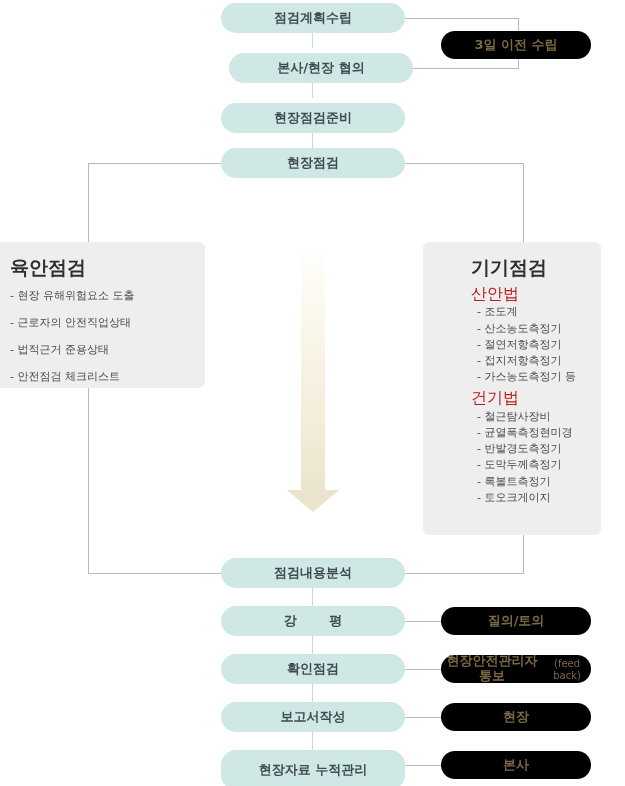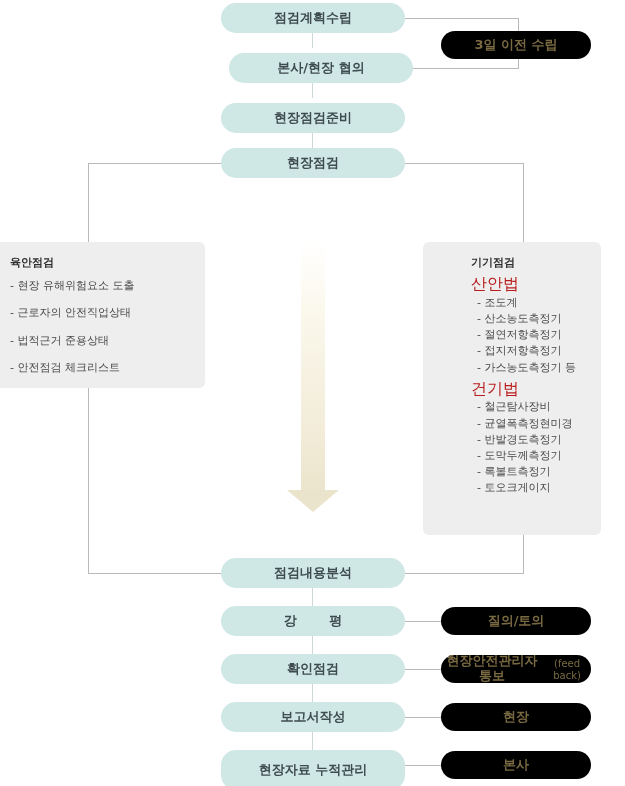--- a/index.html
+++ b/index.html
@@ -95,21 +95,21 @@
 
   
   .panel {
     position: absolute;
     background: #eeeeee;
     border-radius: 6px;
     box-sizing: border-box;
     padding: 14px 16px 12px 16px;
   }
   .panel .p-title {
-    font-size: 11px;
+    font-size: 19px;
     font-weight: bold;
     color: #2e2e2e;
     margin: 0 0 10px 0;
     line-height: 1.2;
   }
   .panel.tight .p-title { margin-bottom: 2px; }
   .panel .p-sub {
     font-size: 16px;
     font-weight: normal;
     color: #b91c1c;

